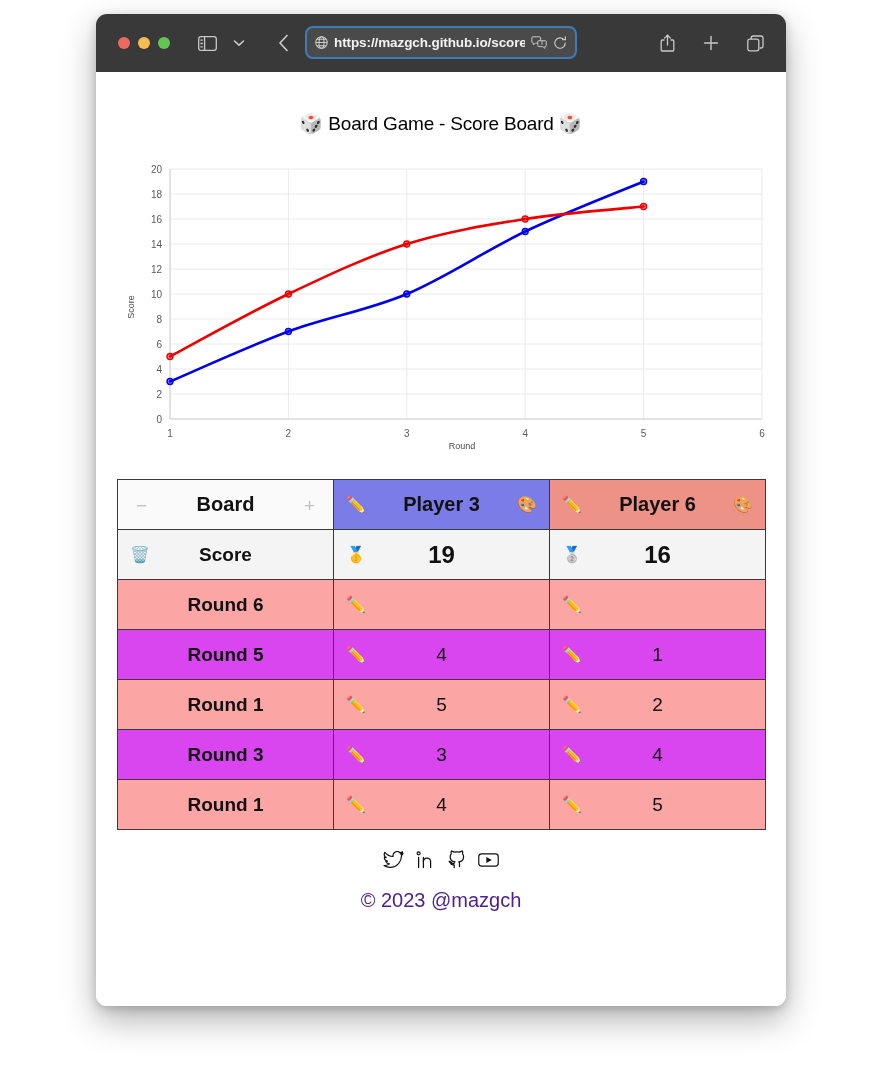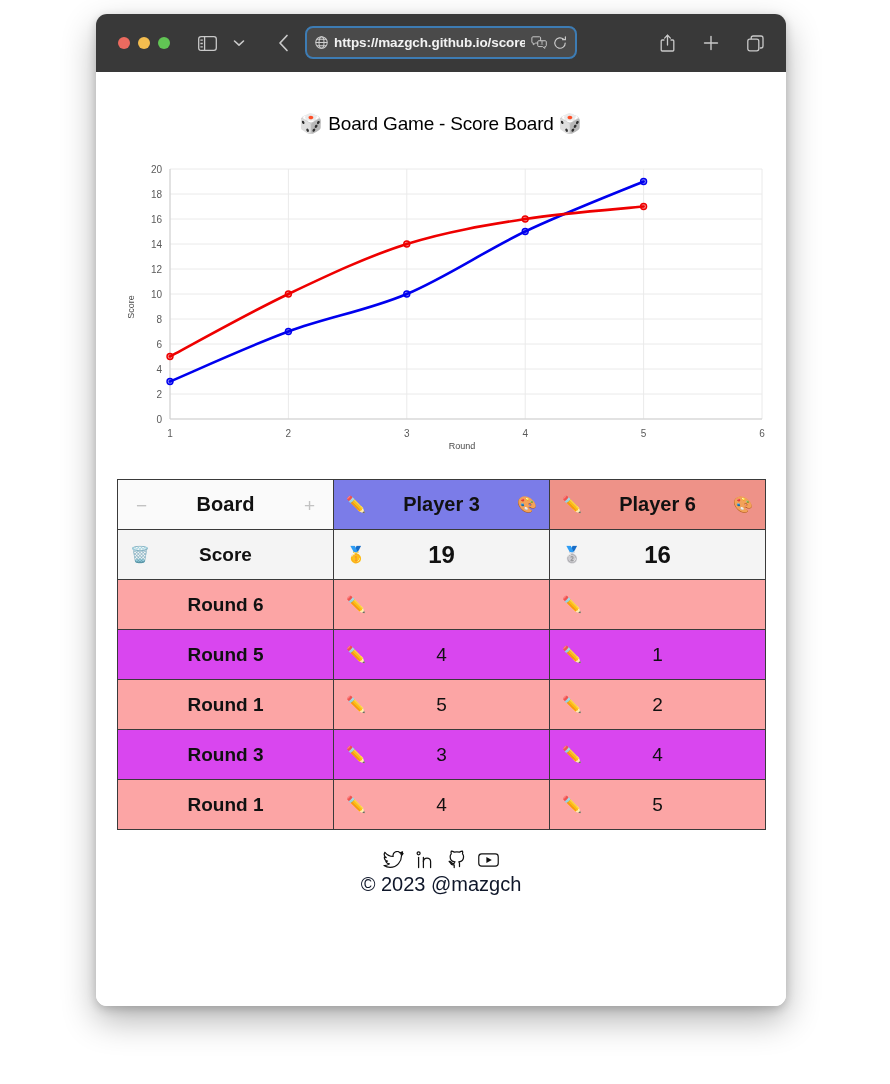--- a/index.html
+++ b/index.html
@@ -145,23 +145,23 @@
   .score-val { font-weight: bold; font-size: 24px; }
   .row-alt td { background: #d946ef; }
   .row-white td { background: #fca5a5; }
   .row-score td { background: #f4f4f4; }
 
   
   .footer { margin-top: 20px; text-align: center; }
   .social { display: flex; justify-content: center; align-items: center; gap: 12px; }
   .social a { color: #111; display: flex; }
   .copyright {
-    margin-top: 4px;
+    margin-top: 20px;
     font-size: 20px;
-    color: #0f172a;
+    color: #4c1d95;
   }
 </style>
 </head>
 <body>
 
 <div id="root">
   <div class="window">
 
     <div class="titlebar">
       <div class="traffic">

